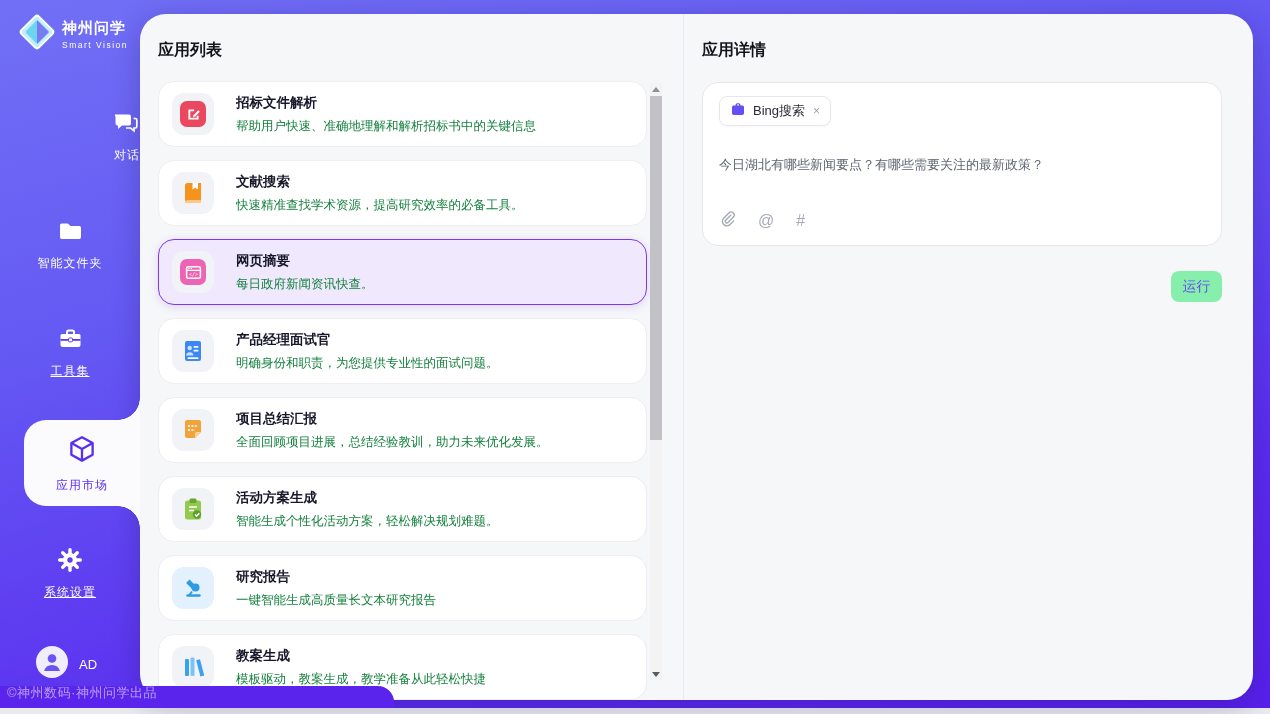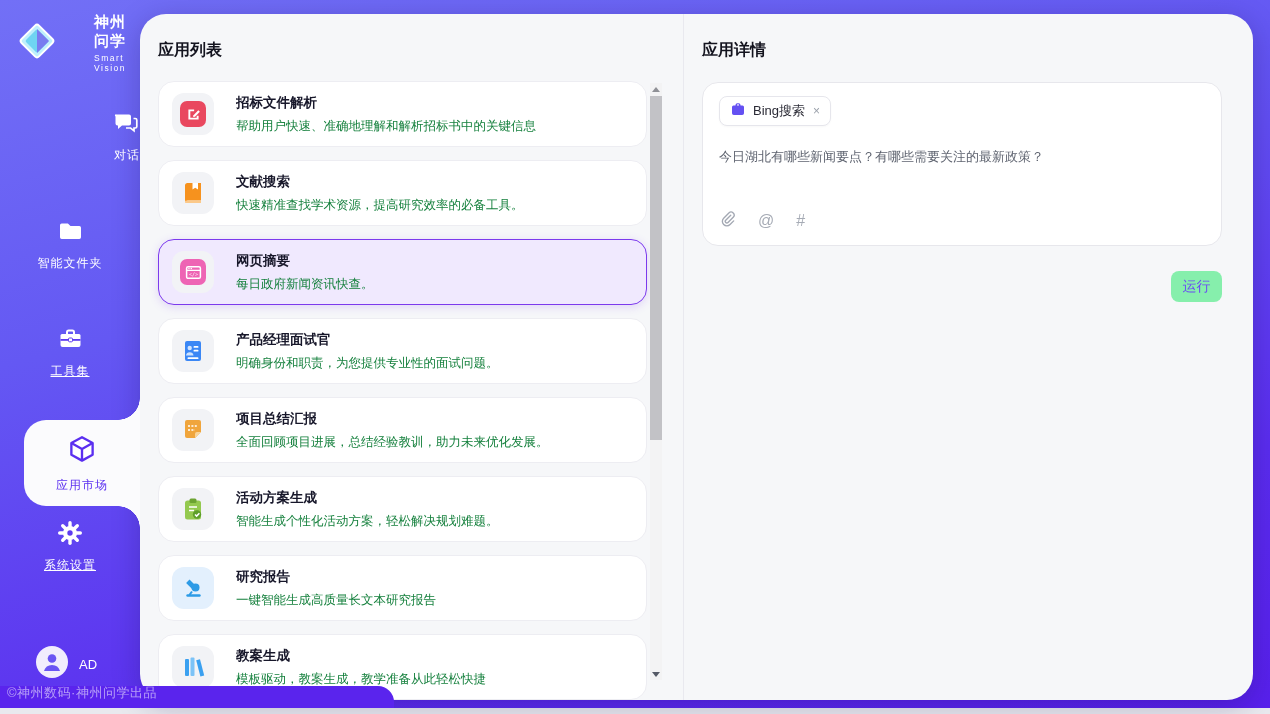--- a/index.html
+++ b/index.html
@@ -3,29 +3,29 @@
 <meta charset="utf-8">
 <style>
   * { margin:0; padding:0; box-sizing:border-box; }
   html,body { width:1270px; height:714px; overflow:hidden; background:#e9e9ee;
     font-family:"Liberation Sans","DejaVu Sans",sans-serif; }
   .frame { position:absolute; left:0; top:0; width:1270px; height:708px;
     background:linear-gradient(165deg,#7270f6 0%,#6458f3 35%,#5b2def 75%,#5820ec 100%); }
 
   
   .sidebar { position:absolute; left:0; top:0; width:140px; height:708px; z-index:5; }
-  .logo { position:absolute; left:18px; top:13px; display:flex; align-items:center;gap:32px; }
+  .logo { position:absolute; left:18px; top:13px; display:flex; align-items:center; }
   .logo-text { margin-left:6px; color:#fff; }
   .logo-title { font-size:15px; font-weight:700; letter-spacing:1px; }
   .logo-sub { font-size:8.5px; letter-spacing:1.5px; margin-top:2px; }
   .nav-item { position:absolute; left:0; width:140px; display:flex; flex-direction:column;
     align-items:center; color:#fff; cursor:pointer; }
   .nav-item .nav-label { font-size:12px; margin-top:7px; letter-spacing:1px; }
   .nav-item .underl { text-decoration:underline; }
-  .n1{top:110px;align-items:flex-end;} .n2{top:219px;} .n3{top:326px;} .n5{top:520px;}
+  .n1{top:110px;align-items:flex-end;} .n2{top:219px;} .n3{top:326px;} .n5{top:547px;}
   .bubble { position:absolute; left:24px; top:420px; width:116px; height:86px;
     background:#fbfbfd; border-radius:22px 0 0 22px; display:flex; flex-direction:column;
     align-items:center; justify-content:center; cursor:pointer; }
   .bubble::before { content:""; position:absolute; right:0; top:-22px; width:22px; height:22px;
     background:radial-gradient(circle at 0 0, rgba(0,0,0,0) 21.5px, #fbfbfd 22px); }
   .bubble::after { content:""; position:absolute; right:0; bottom:-22px; width:22px; height:22px;
     background:radial-gradient(circle at 0 100%, rgba(0,0,0,0) 21.5px, #fbfbfd 22px); }
   .bubble .nav-label { font-size:12px; margin-top:6px; color:#5b2ff0; letter-spacing:1px; }
   .user-row { position:absolute; left:36px; top:646px; display:flex; align-items:center; cursor:pointer; }
   .user-name { color:#fff; font-size:13px; margin-left:11px; }
@@ -74,21 +74,21 @@
   
   .right-panel { position:absolute; left:544px; top:0; width:569px; height:100%; }
   .right-panel .panel-title { left:18px; }
   .input-card { position:absolute; left:18px; top:68px; width:520px; height:164px;
     background:#fff; border:1px solid #e7e7ec; border-radius:16px; padding:13px 16px; }
   .tool-tag { display:inline-flex; align-items:center; height:30px; padding:0 10px;
     border:1px solid #e6e6ec; border-radius:8px; background:#fff; cursor:pointer;
     box-shadow:0 1px 2px rgba(0,0,0,.03); }
   .tool-tag .tag-label { font-size:13px; color:#2a2a35; margin-left:7px; }
   .tool-tag .tag-close { font-size:12px; color:#9aa0aa; margin-left:8px; cursor:pointer; }
-  .query-text { margin-top:21px; font-size:13px; color:#5f6470; line-height:1.5; cursor:text; }
+  .query-text { margin-top:29px; font-size:13px; color:#5f6470; line-height:1.5; cursor:text; }
   .icon-row { position:absolute; left:16px; bottom:13px; display:flex; align-items:center; gap:22px; }
   .glyph-btn { font-size:16px; color:#a6abb5; cursor:pointer; line-height:1; }
   .run-btn { position:absolute; right:31px; top:257px; width:51px; height:31px;
     background:#86efac; color:#6a4cf4; font-size:14px; border:none; border-radius:8px;
     cursor:pointer; font-family:inherit; }
 </style>
 </head>
 <body>
 
 <div class="frame"></div>

